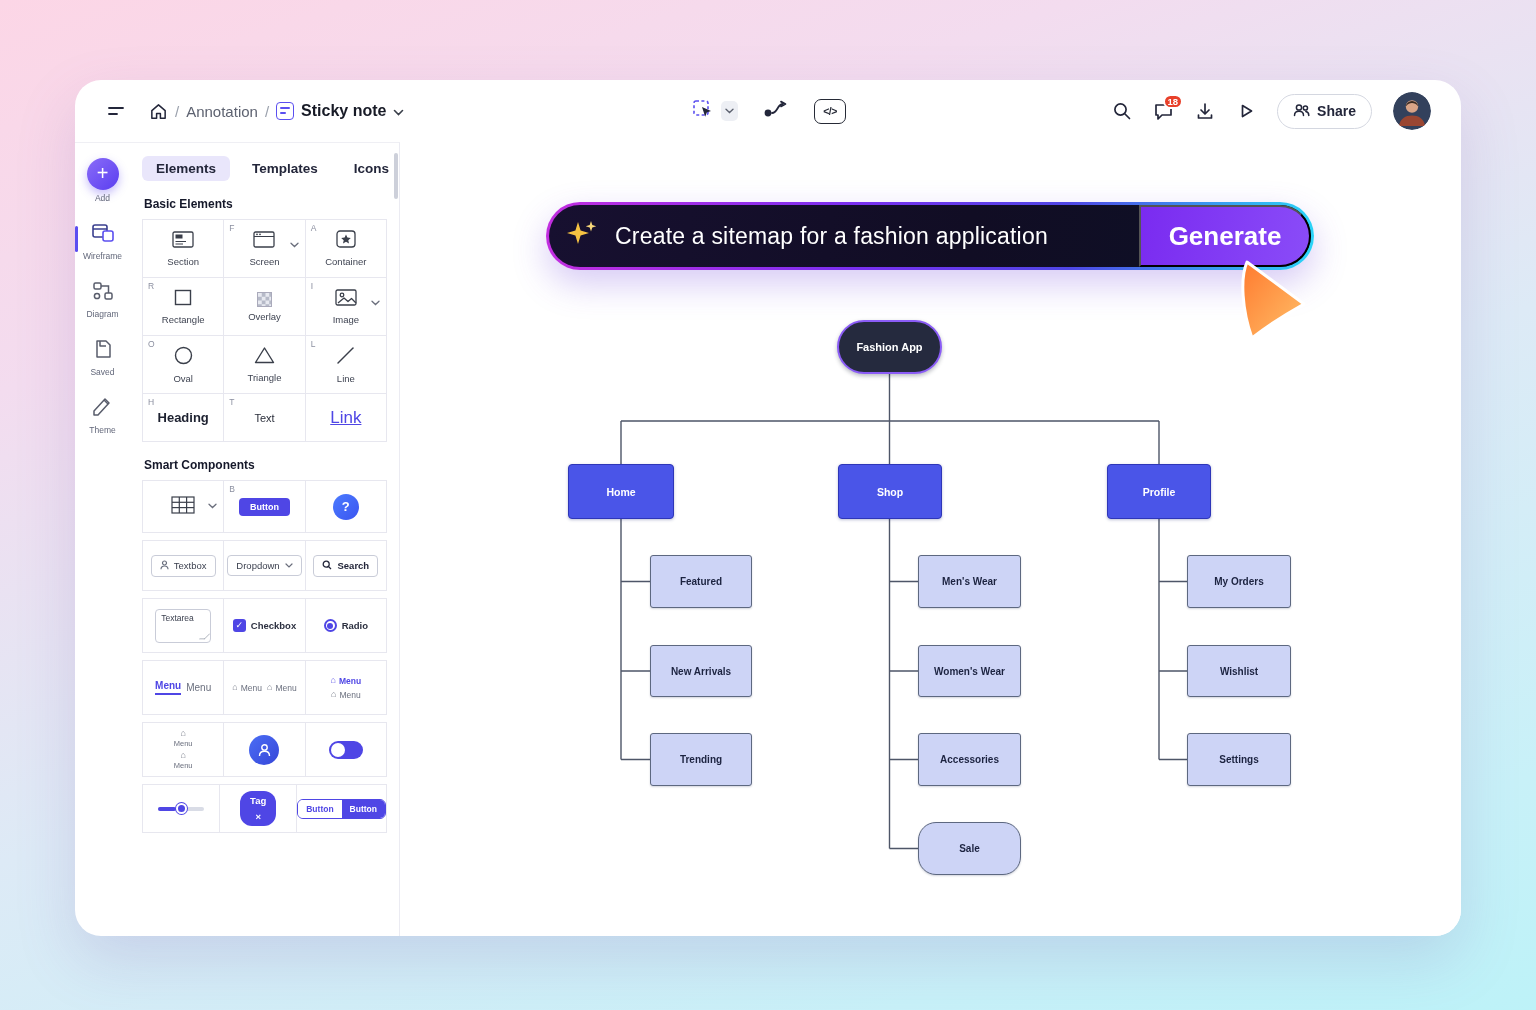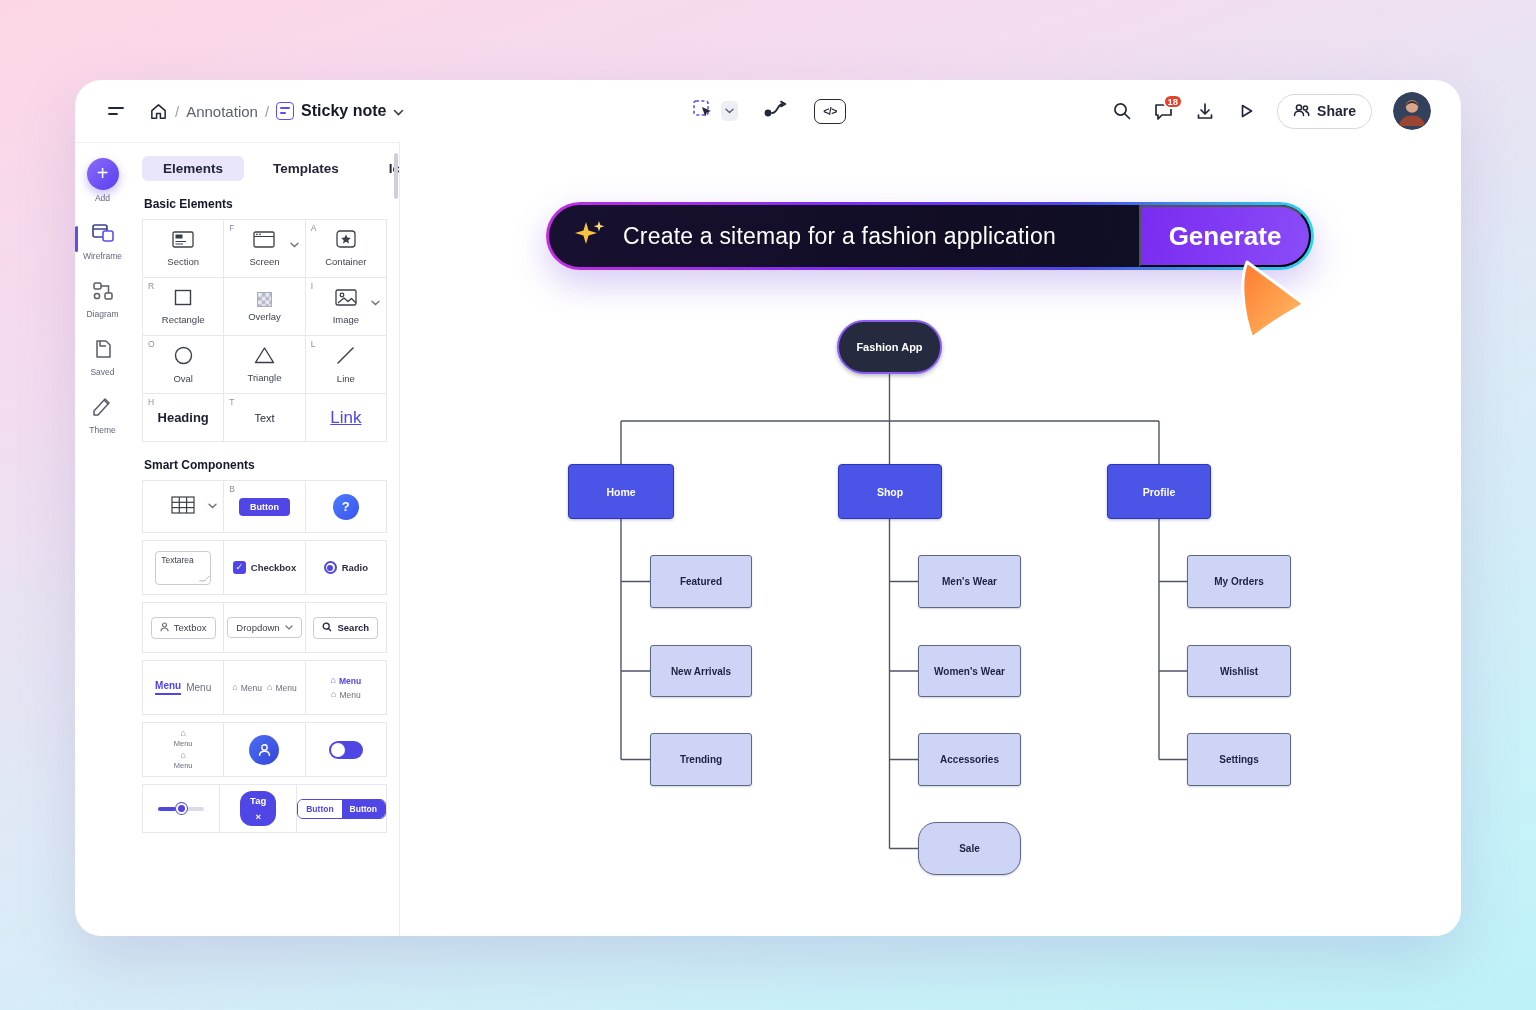--- a/index.html
+++ b/index.html
@@ -39,21 +39,21 @@
   .railitem { position:relative; width:100%; display:flex; flex-direction:column; align-items:center; gap:3px; }
   .raillabel { font-size:8.5px; color:#62677a; }
   .addbtn { width:32px; height:32px; border-radius:50%; background:linear-gradient(135deg,#8a6cf8,#5a3ef0);
             color:#fff; font-size:20px; line-height:30px; text-align:center; box-shadow:0 4px 10px rgba(90,62,240,.35); }
   .ind { position:absolute; left:0; top:4px; width:3px; height:26px; border-radius:2px; background:#5b4ff0; }
 
   
   .panel { position:absolute; left:55px; top:62px; bottom:0; width:270px; background:#fff;
            border-top:1px solid #efeff4; border-right:1px solid #ebebf2; overflow:hidden; }
   .tabs { display:flex; align-items:center; gap:8px; padding:13px 12px 8px; }
-  .tab { font-size:13.5px; font-weight:600; color:#23263a; padding:5px 21px; border-radius:6px; }
+  .tab { font-size:13.5px; font-weight:600; color:#23263a; padding:5px 14px; border-radius:6px; }
   .tab.active { background:#e9e6fb; font-weight:700; }
   .sbox { margin:6px 12px 12px; height:34px; border:1px solid #d7d9e3; border-radius:8px;
           display:flex; align-items:center; gap:8px; padding:0 10px; }
   .sbox input { border:none; outline:none; width:100%; font-size:12.5px; color:#333; font-family:"Liberation Sans",sans-serif; background:transparent; }
   .sbox input::placeholder { color:#a0a4b2; }
   .stitle { font-size:12px; font-weight:700; color:#15182a; margin:8px 14px 8px; }
   .egrid { margin:0 12px 16px; display:grid; grid-template-columns:repeat(3,1fr);
            grid-template-rows:57px 57px 57px 47px; gap:1px; background:#e7e7ef; border:1px solid #e7e7ef; }
   .cell { background:#fff; position:relative; display:flex; flex-direction:column; align-items:center; justify-content:center; gap:4px; }
   .ckey { position:absolute; top:3px; left:5px; font-size:8.5px; color:#8b8fa0; }
@@ -102,21 +102,21 @@
   .scroll-thumb { position:absolute; right:1px; top:10px; width:4px; height:46px; border-radius:2px; background:#cdd0da; }
 
   
   .canvas { position:absolute; left:325px; top:62px; right:0; bottom:0; background:#fff; overflow:hidden; }
   .conn { position:absolute; left:0; top:0; }
   .aiwrap { position:absolute; left:146px; top:60px; width:768px; height:68px; border-radius:36px; padding:3px;
             background:linear-gradient(90deg,#c22ee0 0%,#7a2ff0 40%,#4f46e5 68%,#2bd4f7 100%);
             box-shadow:0 14px 34px rgba(110,70,220,.28); }
   .aiinner { position:relative; width:100%; height:100%; border-radius:33px; overflow:hidden;
              background:linear-gradient(95deg,#171030 0%,#110d24 55%,#0d1026 100%);
-             display:flex; align-items:center; padding-left:24px; }
+             display:flex; align-items:center; padding-left:16px; }
   .aitext { color:#fff; font-size:23px; font-weight:500; letter-spacing:.2px; margin-left:16px; }
   .genbtn { position:absolute; right:0; top:0; bottom:0; width:172px; border-radius:0 33px 33px 0;
             background:linear-gradient(100deg,#7a2bf0,#8a4cf8); color:#fff; font-size:26px; font-weight:600;
             display:flex; align-items:center; justify-content:center; }
   .cursor { position:absolute; left:838px; top:116px; }
   .node { position:absolute; display:flex; align-items:center; justify-content:center; text-align:center; font-weight:700; }
   .nroot { background:#252a3e; border:2px solid #8b5cf6; border-radius:27px; color:#fff; font-size:11px;
            box-shadow:0 2px 4px rgba(20,25,50,.3); }
   .npar { background:#4a55e8; border:1.5px solid #2e36b8; border-radius:4px; color:#fff; font-size:10.5px;
           box-shadow:0 1px 3px rgba(30,40,120,.3); }
@@ -395,36 +395,20 @@
       </div>
       <div class="scell">
         <span class="ckey">B</span>
         <span class="bluebtn">Button</span>
       </div>
       <div class="scell">
         <span class="helpc">?</span>
       </div>
     </div>
 
-    <div class="srow r3">
-      <div class="scell">
-        <span class="ta">Textarea</span>
-      </div>
-      <div class="scell">
-        <span class="cb">✓</span>
-        <span class="cblabel">Checkbox</span>
-      </div>
-      <div class="scell">
-        <span class="radio">
-              <i></i>
-            </span>
-        <span class="cblabel">Radio</span>
-      </div>
-    </div>
-
     <div class="srow r2">
       <div class="scell">
         <span class="fieldbox">
               <span><svg width="9" height="10" viewBox="0 0 9 10" fill="none" stroke="#6a6f7e" stroke-width="1.2">
                   <circle cx="4.5" cy="3" r="2"></circle>
                   <path d="M1 9.3 C1 6.9 2.6 6 4.5 6 C6.4 6 8 6.9 8 9.3"></path>
                 </svg></span>
               <span>Textbox</span>
             </span>
       </div>
@@ -437,20 +421,36 @@
             </span>
       </div>
       <div class="scell">
         <span class="fieldbox bold">
               <span><svg width="10" height="10" viewBox="0 0 10 10" fill="none" stroke="#23263a" stroke-width="1.3">
                   <circle cx="4.2" cy="4.2" r="3"></circle>
                   <line x1="6.6" y1="6.6" x2="9" y2="9"></line>
                 </svg></span>
               <span>Search</span>
             </span>
+      </div>
+    </div>
+
+    <div class="srow r3">
+      <div class="scell">
+        <span class="ta">Textarea</span>
+      </div>
+      <div class="scell">
+        <span class="cb">✓</span>
+        <span class="cblabel">Checkbox</span>
+      </div>
+      <div class="scell">
+        <span class="radio">
+              <i></i>
+            </span>
+        <span class="cblabel">Radio</span>
       </div>
     </div>
 
     <div class="srow r4">
       <div class="scell">
         <span class="menu-a">Menu</span>
         <span class="menu-g">Menu</span>
       </div>
       <div class="scell">
         <span class="mi">

